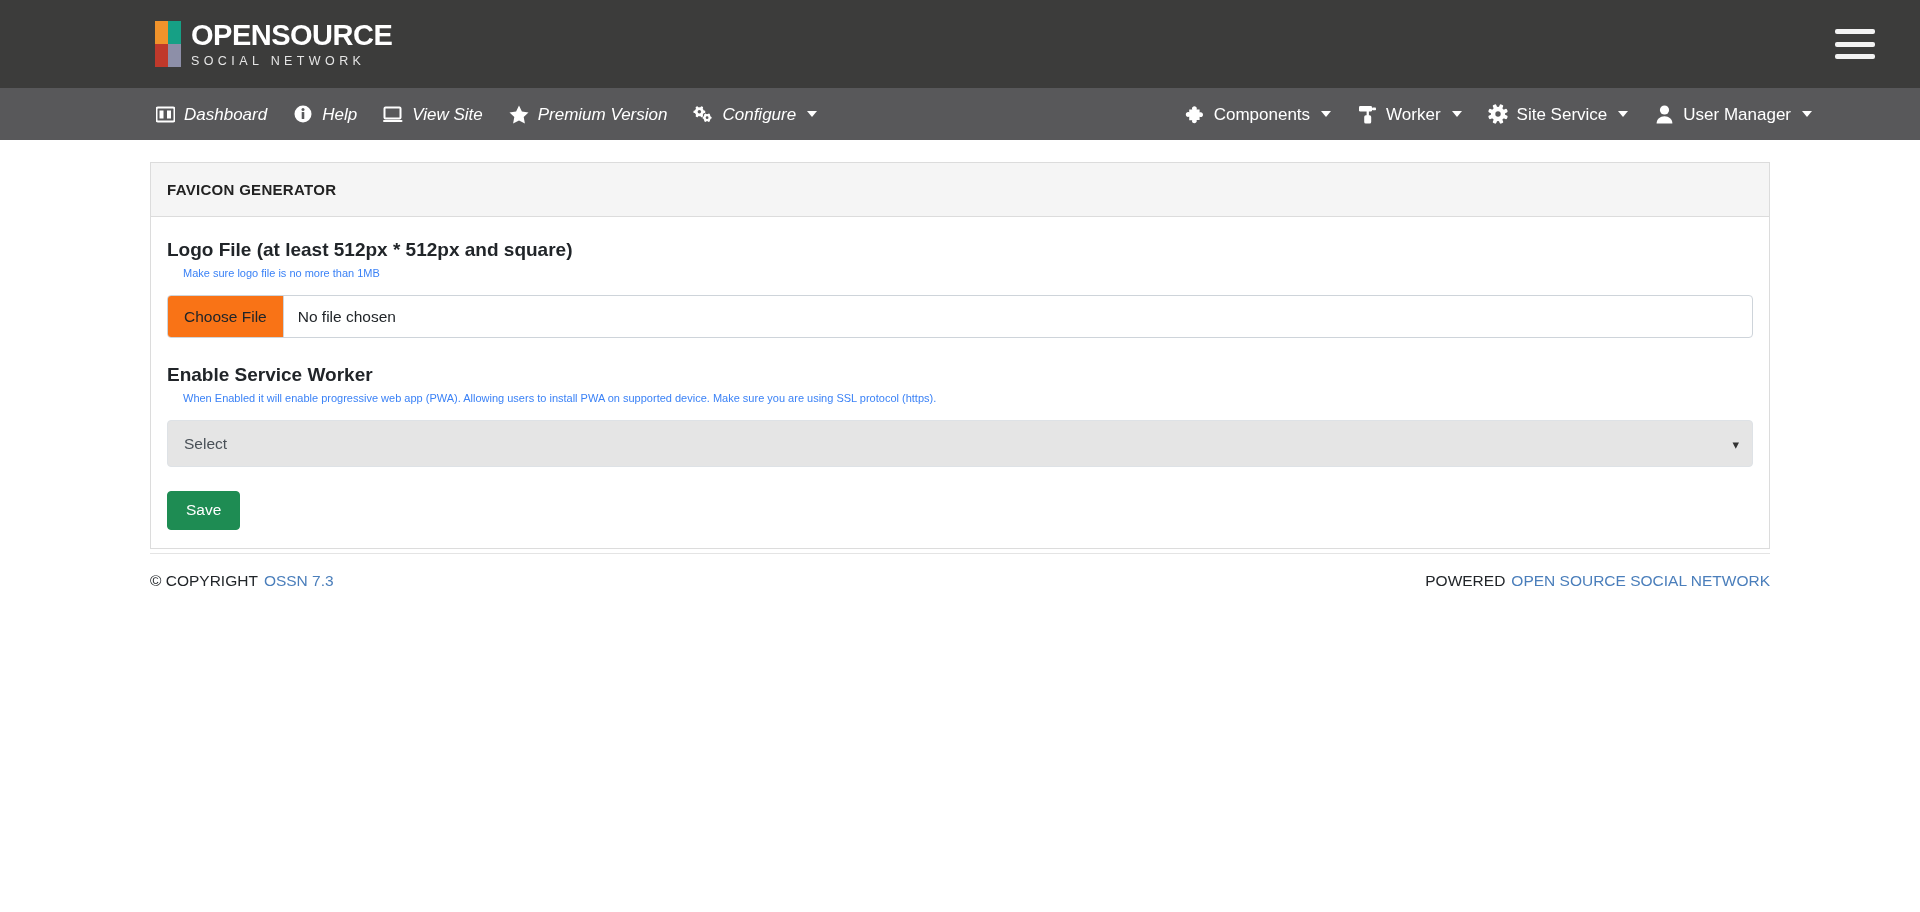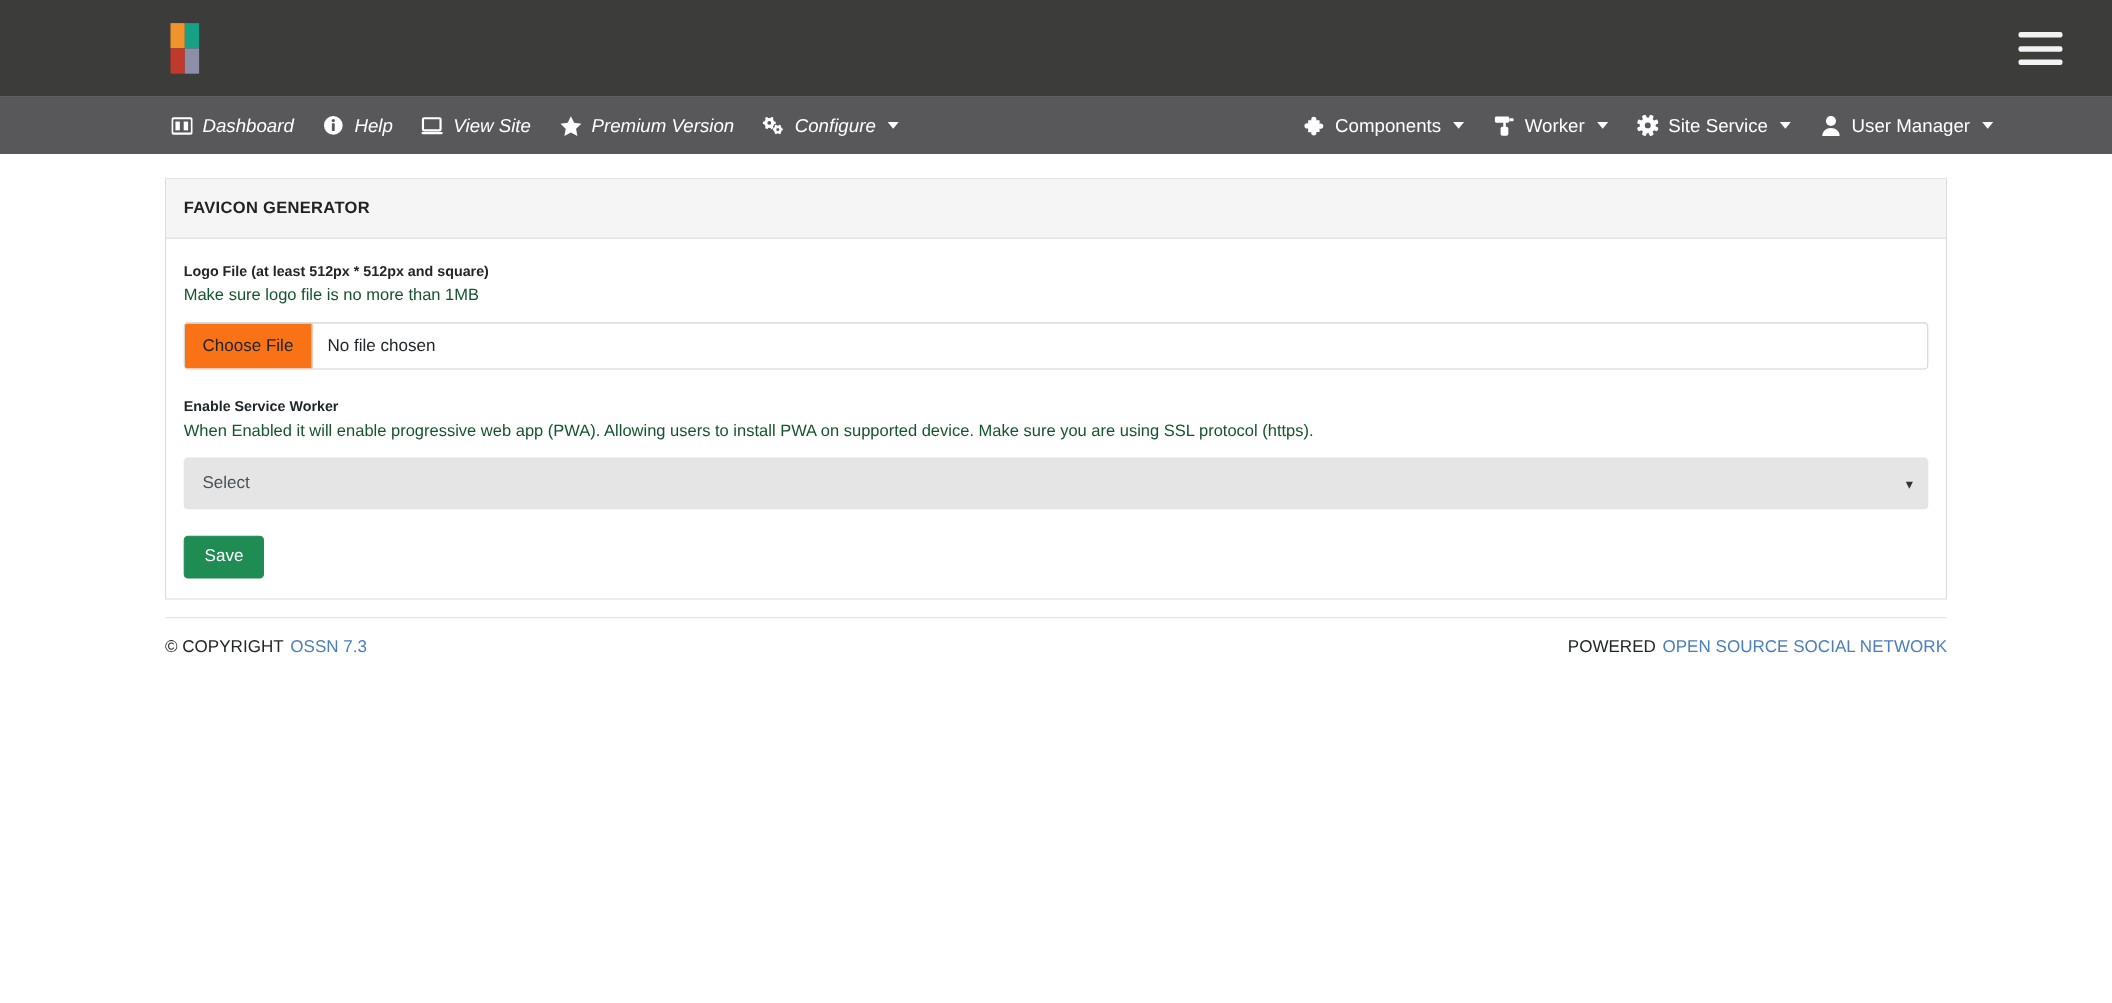--- a/index.html
+++ b/index.html
@@ -117,29 +117,29 @@
     border-bottom: 1px solid #dcdcdc;
     padding: 18px 16px;
     font-size: 15px;
     font-weight: bold;
     color: #222222;
     letter-spacing: 0.3px;
   }
   .panel-body { padding: 22px 16px 18px 16px; }
 
   .field-label {
-    font-size: 13px;
+    font-size: 19px;
     font-weight: bold;
     color: #212529;
     margin: 0 0 6px 0;
   }
   .field-help {
-    font-size: 15px;
-    color: #14532d;
-    margin: 0 0 16px 0;
+    font-size: 11px;
+    color: #3b82f6;
+    margin: 0 0 16px 16px;
     font-weight: normal;
   }
 
   .file-input {
     display: flex;
     align-items: stretch;
     border: 1px solid #ced4da;
     border-radius: 4px;
     background: #ffffff;
     height: 43px;
@@ -205,21 +205,21 @@
     font-size: 15.5px;
     padding: 9px 18px;
     cursor: pointer;
     font-family: "Liberation Sans", sans-serif;
     line-height: 1.2;
   }
 
   
   .footer {
     width: 1620px;
-    margin: 16px auto 0 auto;
+    margin: 4px auto 0 auto;
     border-top: 1px solid #e4e4e4;
     padding-top: 18px;
     display: flex;
     justify-content: space-between;
     align-items: center;
     font-size: 15.5px;
     color: #212529;
   }
   .footer a { color: #4a7ebb; text-decoration: none; cursor: pointer; }
   .footer-left, .footer-right { display: flex; gap: 6px; align-items: center; }
@@ -227,20 +227,24 @@
 </head>
 <body>
 
 <div class="topbar">
   <div class="brand">
     <div class="brand-mark">
       <div class="sq-orange"></div>
       <div class="sq-teal"></div>
       <div class="sq-red"></div>
       <div class="sq-gray"></div>
+    </div>
+    <div class="brand-text">
+      <div class="brand-main">OPENSOURCE</div>
+      <div class="brand-sub">SOCIAL NETWORK</div>
     </div>
   </div>
   <div class="hamburger">
     <span></span>
     <span></span>
     <span></span>
   </div>
 </div>
 
 <div class="navbar">

